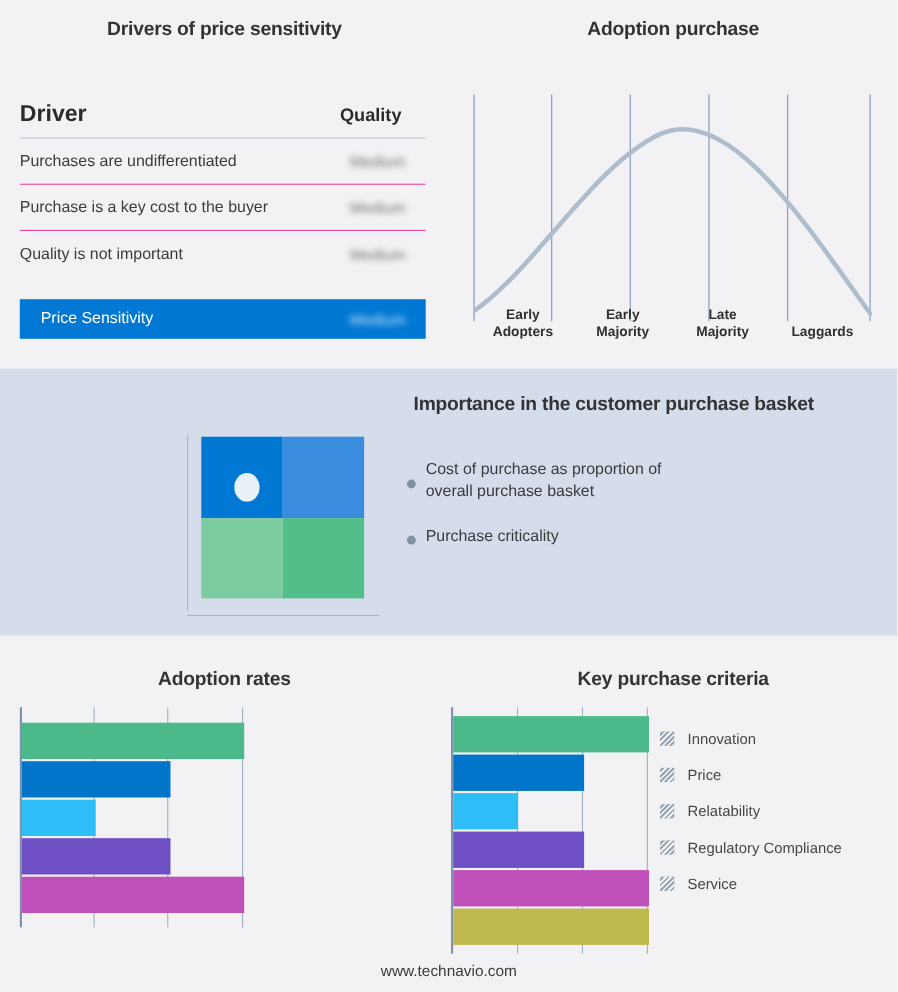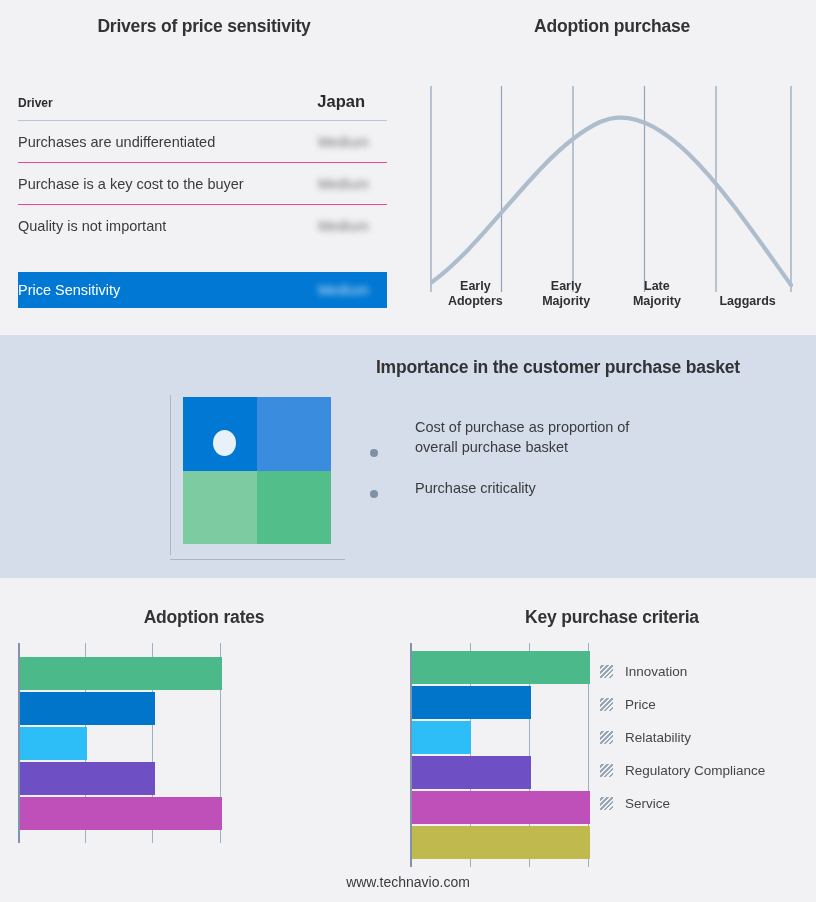--- a/index.html
+++ b/index.html
@@ -60,21 +60,21 @@
     width: 369px;
   }
   .dt-head {
     display: flex;
     justify-content: space-between;
     align-items: baseline;
     padding: 0 0 9px 0;
     border-bottom: 1px solid #b9c6d6;
   }
   .dt-head-driver {
-    font-size: 12px;
+    font-size: 21px;
     font-weight: bold;
     color: #2b2b2e;
   }
   .dt-head-impact {
     font-size: 16.5px;
     font-weight: bold;
     color: #2b2b2e;
     padding-right: 22px;
   }
   .dt-row {
@@ -106,20 +106,21 @@
     width: 369px;
     height: 36px;
     background: #0078d4;
     display: flex;
     align-items: center;
     justify-content: space-between;
   }
   .dt-highlight .dt-driver {
     color: #ffffff;
     font-size: 14.5px;
+    padding-left: 19px;
   }
   .dt-highlight .dt-impact {
     color: #e8f1fa;
   }
 
   
   #panel-lifecycle { position: absolute; left: 408px; top: 0; width: 408px; height: 335px; }
   #lifecycle-title { left: 0; top: 16px; width: 408px; }
 
   .lc-plot {
@@ -192,23 +193,22 @@
   }
 
   .basket-legend {
     position: absolute;
     left: 370px;
     top: 82px;
     width: 330px;
   }
   .bl-item {
     display: flex;
-    align-items: flex-end;
+    align-items: center;
     margin-bottom: 21px;
-    gap: 28px;
   }
   .bl-dot {
     width: 8px; height: 8px;
     border-radius: 50%;
     background: #7e91a6;
     margin-top: 6px;
     margin-right: 9px;
     flex: 0 0 auto;
   }
   .bl-text {
@@ -301,21 +301,21 @@
   <div class="band-top"></div>
   <div class="band-mid"></div>
   <div class="band-bottom"></div>
 
   <div id="panel-drivers">
     <div class="panel-title" id="drivers-title">Drivers of price sensitivity</div>
 
     <div class="dt-table">
       <div class="dt-head">
         <div class="dt-head-driver">Driver</div>
-        <div class="dt-head-impact">Japan</div>
+        <div class="dt-head-impact">Quality</div>
       </div>
 
       <div class="dt-row">
         <div class="dt-driver">Purchases are undifferentiated</div>
         <div class="dt-impact">Medium</div>
       </div>
 
       <div class="dt-row">
         <div class="dt-driver">Purchase is a key cost to the buyer</div>
         <div class="dt-impact">Medium</div>

